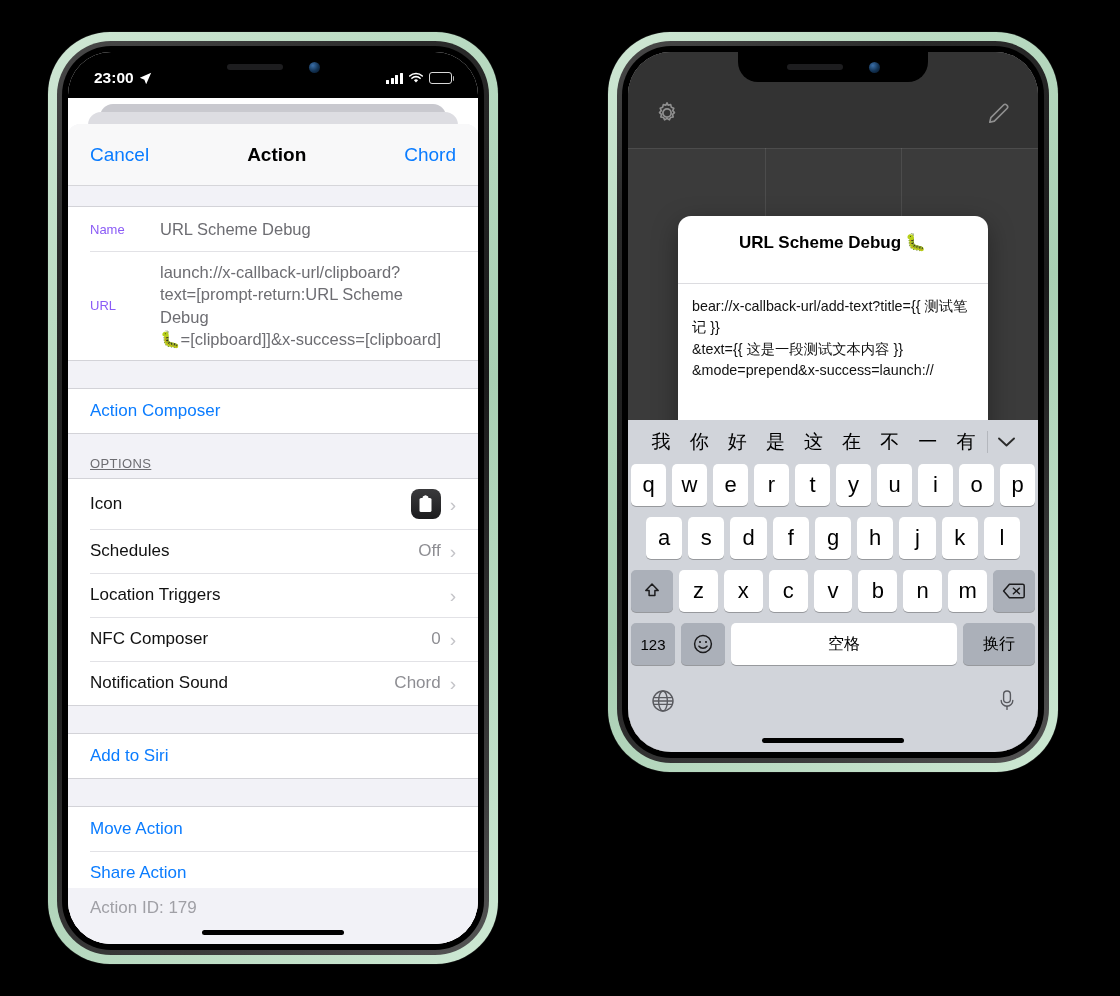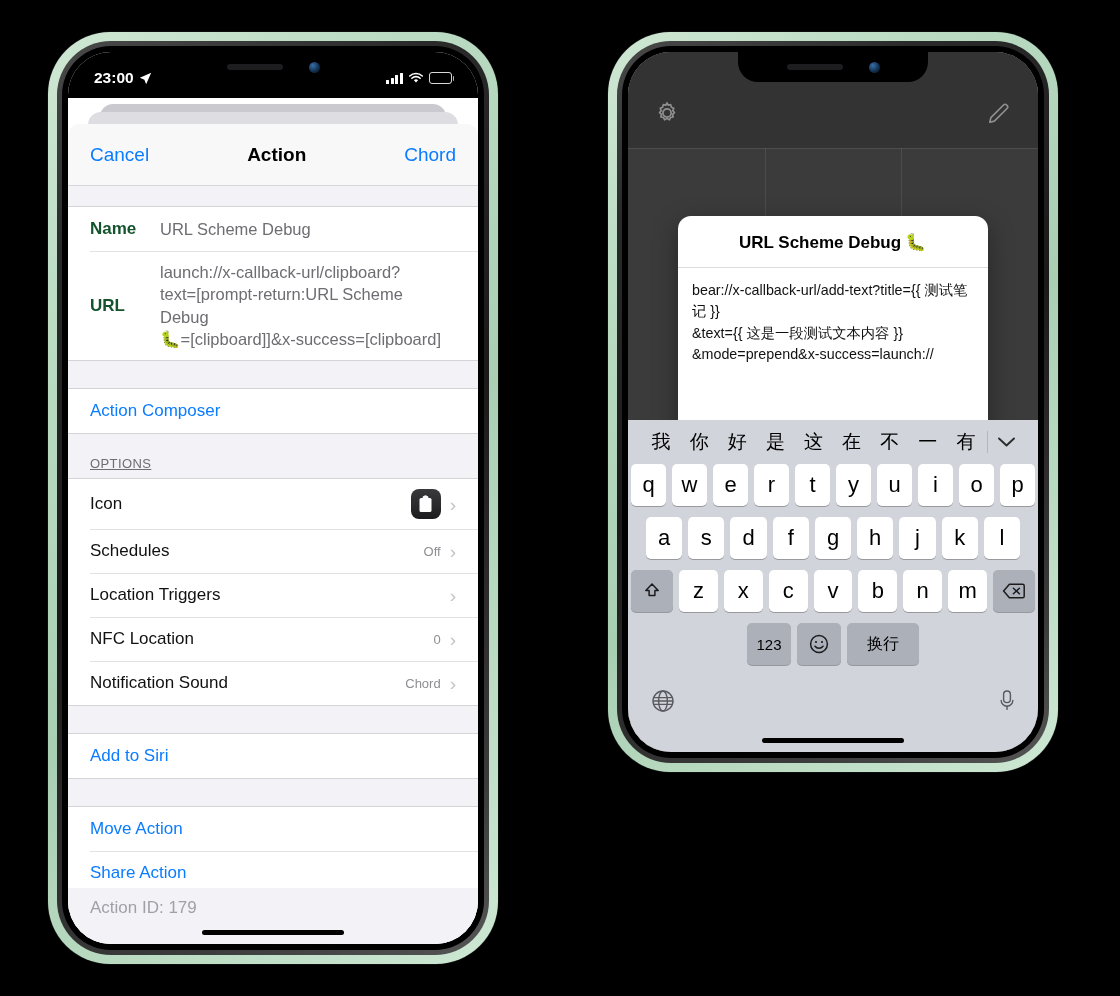--- a/index.html
+++ b/index.html
@@ -96,23 +96,23 @@
   .group { background:#fff; border-top:.5px solid #d3d3d8; border-bottom:.5px solid #d3d3d8; }
   .row {
     display:flex; align-items:center; min-height:44px;
     padding:10px 22px; position:relative; background:#fff;
   }
   .row + .row::before {
     content:""; position:absolute; left:22px; right:0; top:0; height:.5px; background:#e2e2e6;
   }
   .row .label { font-size:17px; color:#111; }
   .row .label.blue { color:#0a7cff; }
-  .row .value { margin-left:auto; color:#8e8e93; font-size:13px;text-align:center; }
+  .row .value { margin-left:auto; color:#8e8e93; font-size:17px;text-align:center; }
   .chev { margin-left:9px; color:#c4c4c8; font-size:19px; line-height:1; }
-  .row.kv .k { width:70px; font-size:17px; color:#14532d; flex:0 0 70px;font-weight:bold; }
+  .row.kv .k { width:70px; font-size:13px; color:#8b5cf6; flex:0 0 70px; }
   .row.kv .v { font-size:16.5px; color:#6d6d72; line-height:1.35; flex:1 1 auto; white-space:pre-line; }
   .section-hdr { font-size:13px; color:#6d6d72; letter-spacing:.4px;
                  padding:22px 22px 7px 22px; background:#f2f2f7;text-decoration:underline; }
   .icon-badge {
     width:30px; height:30px; border-radius:8px; margin-left:auto;
     background:linear-gradient(180deg,#3a3a3c,#1c1c1e);
     display:flex; align-items:center; justify-content:center;
   }
   .footer-note {
     background:#f2f2f7; padding:10px 22px 0 22px; font-size:17px; color:#a0a0a6;
@@ -142,21 +142,21 @@
 
   
   .alert {
     position:absolute; left:50px; right:50px; top:164px;
     background:#fff; border-radius:13px; overflow:hidden;
     box-shadow:0 8px 26px rgba(0,0,0,.35);
   }
   .alert-title { text-align:center; font-size:17px; font-weight:bold; color:#000;
                  padding:16px 14px 14px 14px; }
   .alert-field { border-top:.5px solid #dcdce0; padding:12px 14px 4px 14px;
-                 min-height:196px; position:relative; }
+                 min-height:196px; position:relative;margin-top:16px; }
   .alert-field .txt { font-size:14.3px; color:#111; line-height:1.5;
                       white-space:pre-line; word-break:break-word; }
   .alert-count { position:absolute; right:12px; bottom:6px; font-size:12px; color:#b9b9be; }
   .alert-actions { display:flex; border-top:.5px solid #dcdce0; height:52px; }
   .alert-actions > div { flex:1; display:flex; align-items:center; justify-content:center;
                          font-size:18px; color:#0a7cff; }
   .alert-actions > div + div { border-left:.5px solid #dcdce0; }
   .alert-actions .mic { flex:0 0 92px; }
   .alert-actions .launch { font-weight:bold; }
 
@@ -275,21 +275,21 @@
               <span class="label">Schedules</span>
               <span class="value">Off</span>
               <span class="chev">›</span>
             </div>
             <div class="row">
               <span class="label">Location Triggers</span>
               <span class="value"></span>
               <span class="chev">›</span>
             </div>
             <div class="row">
-              <span class="label">NFC Location</span>
+              <span class="label">NFC Composer</span>
               <span class="value">0</span>
               <span class="chev">›</span>
             </div>
             <div class="row">
               <span class="label">Notification Sound</span>
               <span class="value">Chord</span>
               <span class="chev">›</span>
             </div>
           </div>
 
@@ -459,20 +459,21 @@
           <div class="krow r4">
             <span class="key num">123</span>
             <span class="key emoji">
               <svg width="22" height="22" viewBox="0 0 22 22">
                 <circle cx="11" cy="11" r="8.4" fill="none" stroke="#1c1c1e" stroke-width="1.5"></circle>
                 <circle cx="8" cy="9" r="1.1" fill="#1c1c1e"></circle>
                   <circle cx="14" cy="9" r="1.1" fill="#1c1c1e"></circle>
                 <path d="M7 13.2a5 5 0 0 0 8 0" fill="none" stroke="#1c1c1e" stroke-width="1.5" stroke-linecap="round"></path>
               </svg>
             </span>
+            <span class="key space">空格</span>
             <span class="key ret">换行</span>
           </div>
 
           <div class="kbar">
             <svg width="26" height="26" viewBox="0 0 26 26">
               <circle cx="13" cy="13" r="10" fill="none" stroke="#3b3b40" stroke-width="1.4"></circle>
               <ellipse cx="13" cy="13" rx="4.4" ry="10" fill="none" stroke="#3b3b40" stroke-width="1.4"></ellipse>
               <path d="M3.4 9.6h19.2M3.4 16.4h19.2M3 13h20" stroke="#3b3b40" stroke-width="1.4"></path>
             </svg>
             <svg width="18" height="26" viewBox="0 0 18 26">

